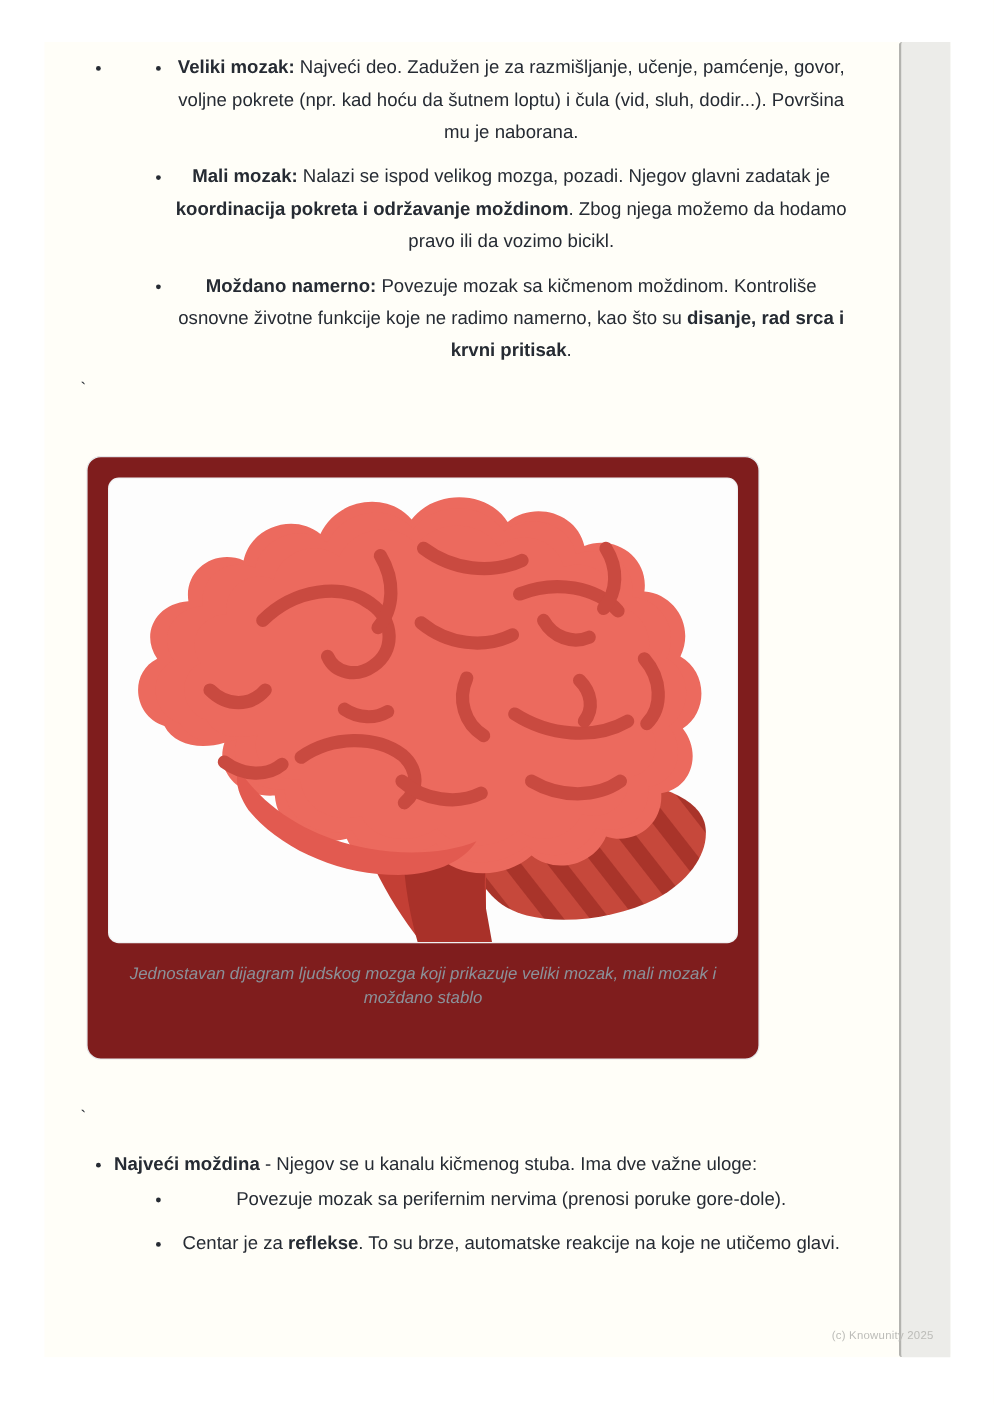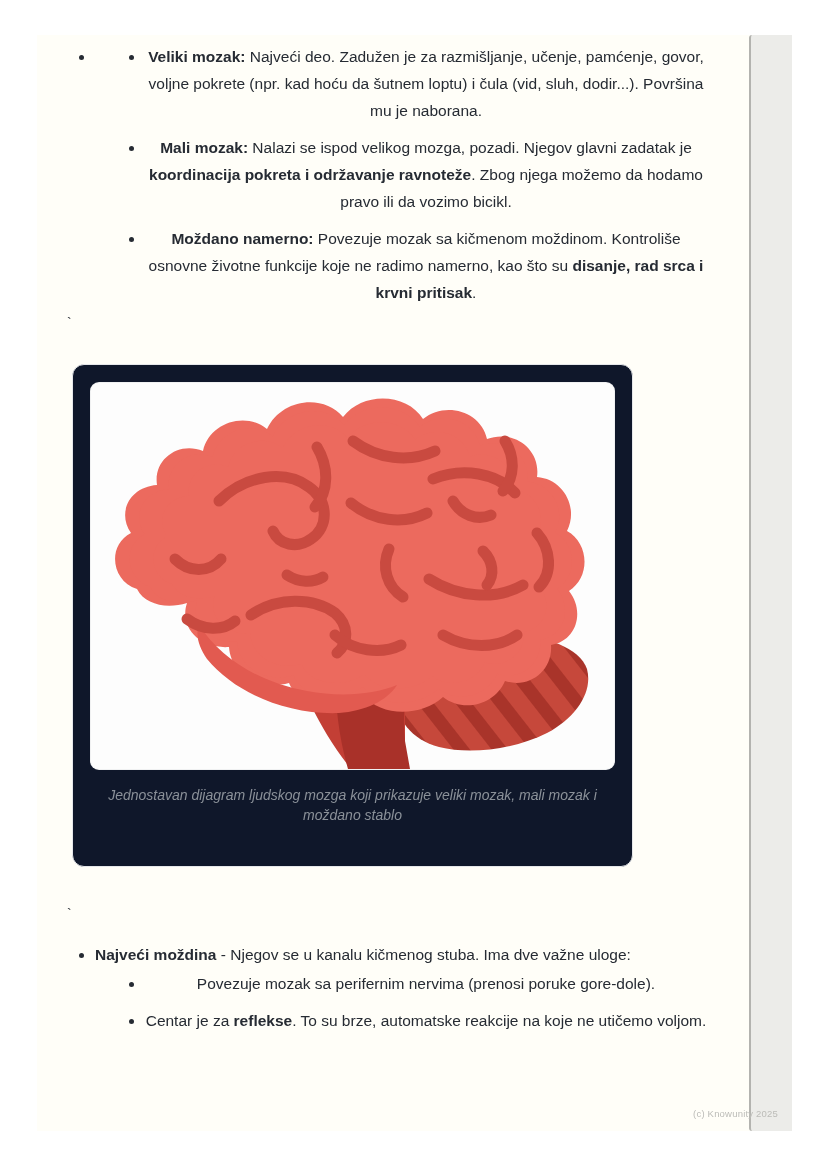--- a/index.html
+++ b/index.html
@@ -33,23 +33,23 @@
   ul.l1{margin:0;padding-left:58px;width:612px;list-style:disc;}
   ul.l1 > li{margin:0;}
   ul.l2{margin:2px 0 0 0;padding-left:50px;list-style:disc;}
   ul.l2 > li{margin:0 0 10px 0;text-align:center;}
   ul.l2 > li:last-child{margin-bottom:0;}
   .bold{font-weight:700;}
   .stray{margin:8px 0 0 30px;font-size:14px;line-height:18px;height:18px;color:#262B33;}
   .stray.second{margin-top:38px;}
   .figure-card{
     box-sizing:border-box;
-    margin:32px 0 0 35px;
+    margin:48px 0 0 35px;
     width:561px;height:503px;
-    background:#0f172a;
+    background:#7f1d1d;
     border:1px solid #E5E7EA;
     border-radius:12px;
     padding:18px;
   }
   .imgbox{
     width:523px;height:386px;
     background:#FDFDFD;
     border-radius:8px;
     box-shadow:0 0 0 1px #F0F1F2;
     overflow:hidden;
@@ -77,21 +77,21 @@
 
   <div class="flow">
 
     <ul class="l1">
       <li>
         <ul class="l2">
           <li>
             <span><span class="bold">Veliki mozak:</span><span> Najveći deo. Zadužen je za razmišljanje, učenje, pamćenje, govor, voljne pokrete (npr. kad hoću da šutnem loptu) i čula (vid, sluh, dodir...). Površina mu je naborana.</span></span>
           </li>
           <li>
-            <span><span class="bold">Mali mozak:</span><span> Nalazi se ispod velikog mozga, pozadi. Njegov glavni zadatak je </span><span class="bold">koordinacija pokreta i održavanje ravnoteže</span><span>. Zbog njega možemo da hodamo pravo ili da vozimo bicikl.</span></span>
+            <span><span class="bold">Mali mozak:</span><span> Nalazi se ispod velikog mozga, pozadi. Njegov glavni zadatak je </span><span class="bold">koordinacija pokreta i održavanje moždinom</span><span>. Zbog njega možemo da hodamo pravo ili da vozimo bicikl.</span></span>
           </li>
           <li>
             <span><span class="bold">Moždano namerno:</span><span> Povezuje mozak sa kičmenom moždinom. Kontroliše osnovne životne funkcije koje ne radimo namerno, kao što su </span><span class="bold">disanje, rad srca i krvni pritisak</span><span>.</span></span>
           </li>
         </ul>
       </li>
     </ul>
 
     <div class="stray">`</div>
 
@@ -146,21 +146,21 @@
     <div class="stray second">`</div>
 
     <ul class="l1 list2">
       <li>
         <span><span class="bold">Najveći moždina</span><span> - Njegov se u kanalu kičmenog stuba. Ima dve važne uloge:</span></span>
         <ul class="l2">
           <li>
             <span><span>Povezuje mozak sa perifernim nervima (prenosi poruke gore-dole).</span></span>
           </li>
           <li>
-            <span><span>Centar je za </span><span class="bold">reflekse</span><span>. To su brze, automatske reakcije na koje ne utičemo voljom.</span></span>
+            <span><span>Centar je za </span><span class="bold">reflekse</span><span>. To su brze, automatske reakcije na koje ne utičemo glavi.</span></span>
           </li>
         </ul>
       </li>
     </ul>
 
   </div>
 
   <div class="watermark">(c) Knowunity 2025</div>
 </div>
 

